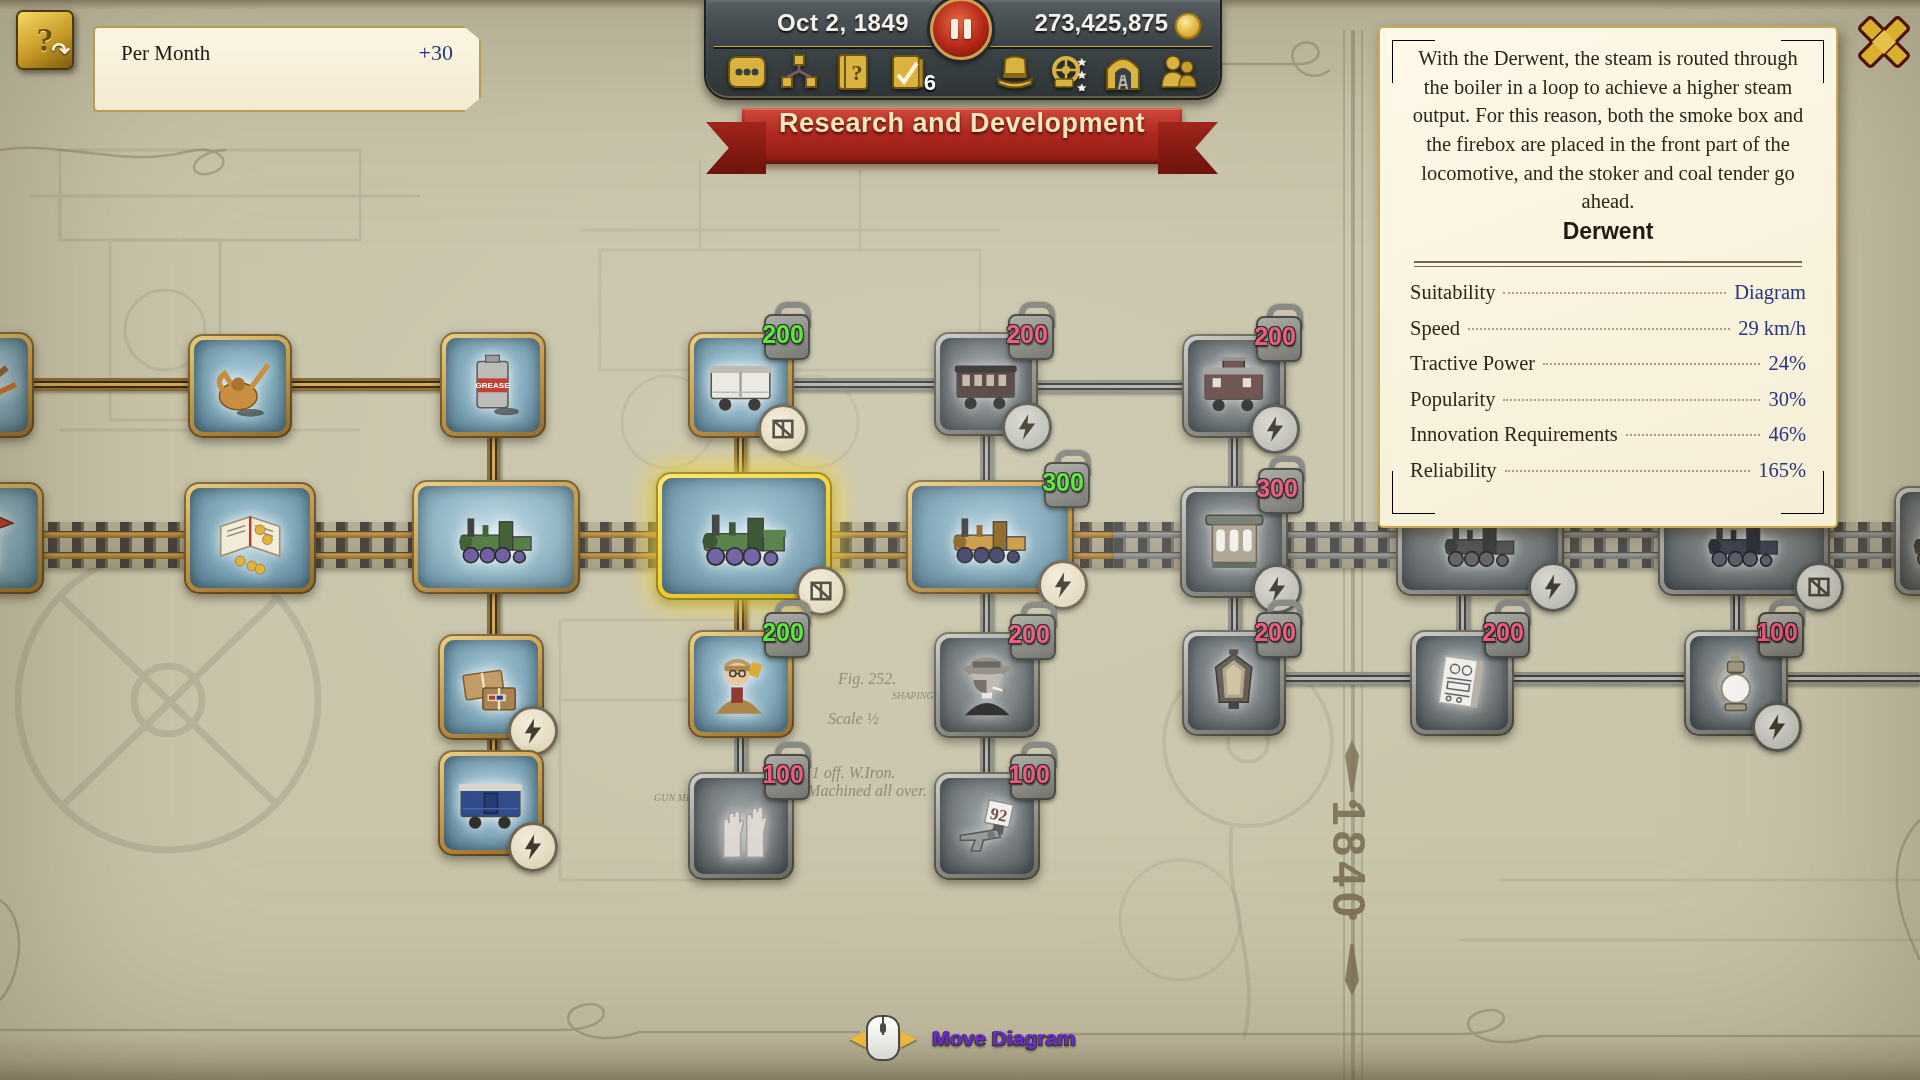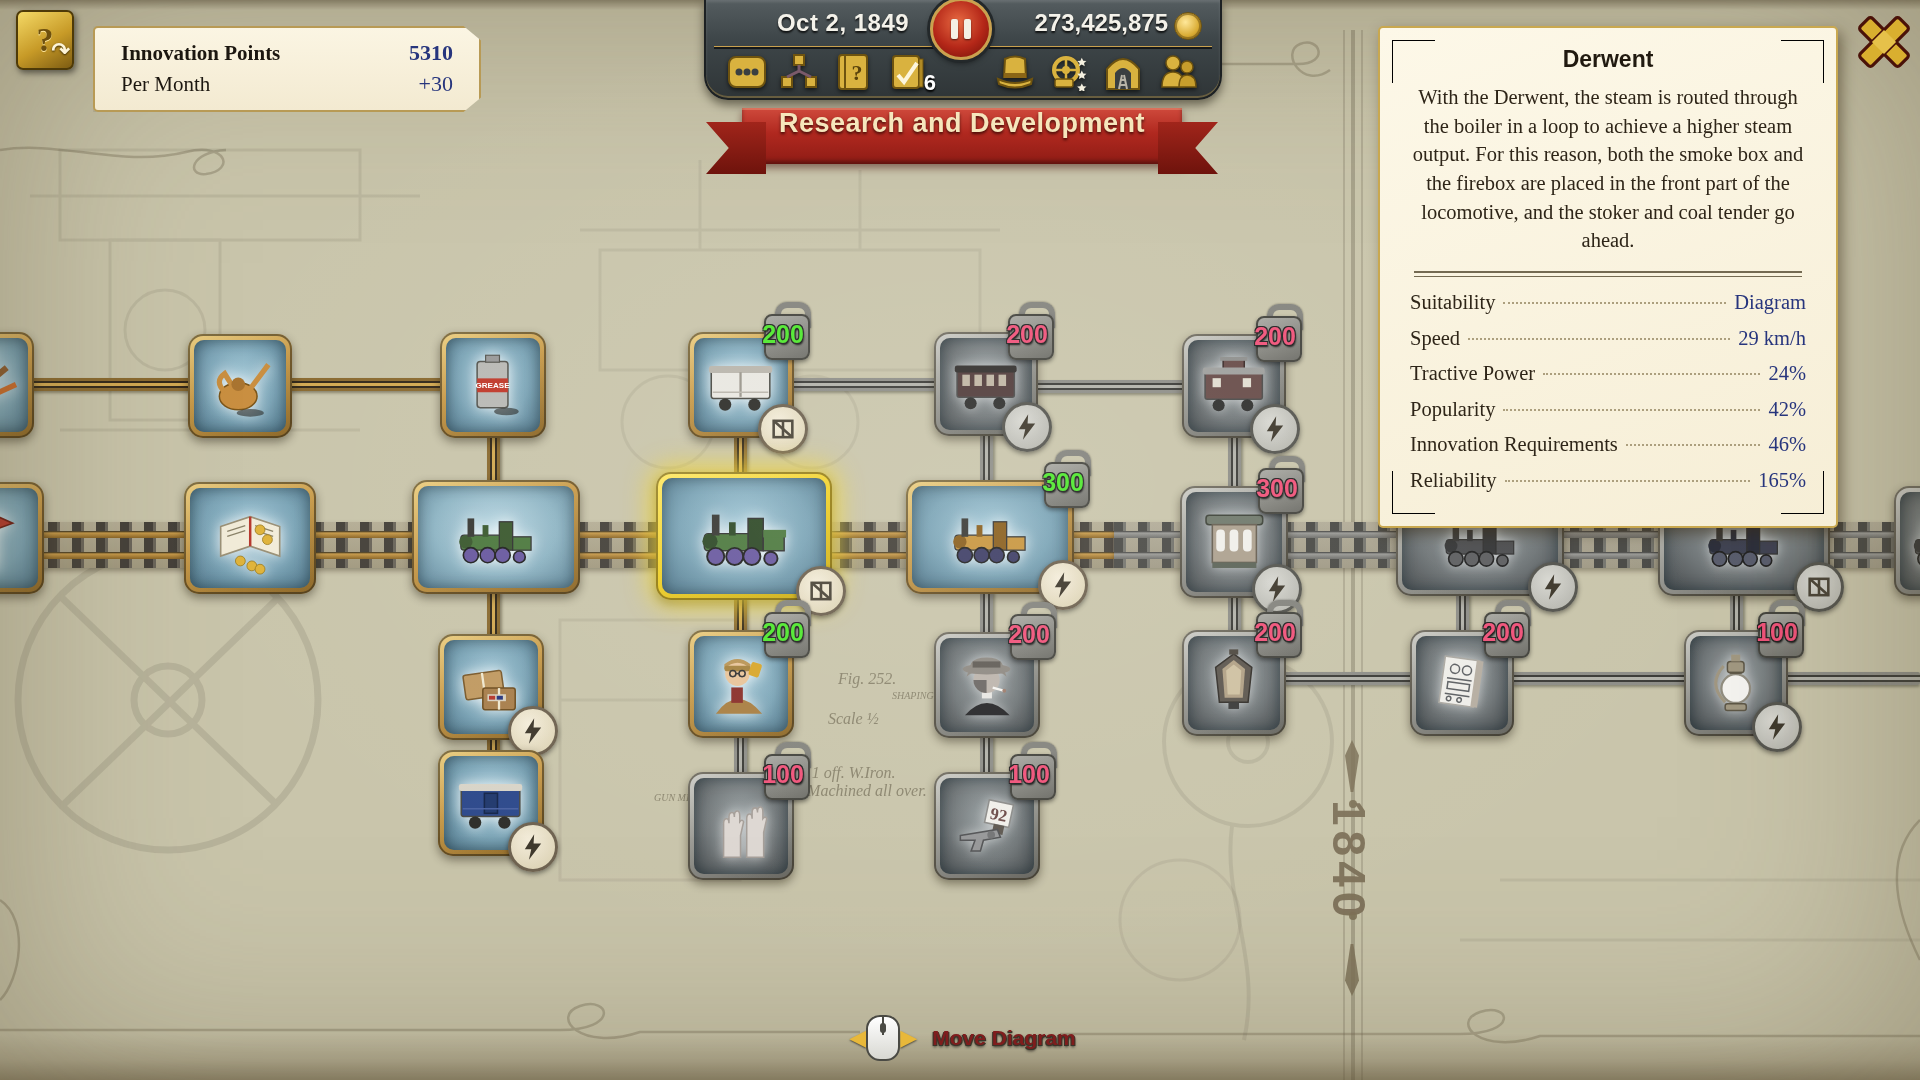--- a/index.html
+++ b/index.html
@@ -153,21 +153,21 @@
   
   #close-button{position:absolute;left:1852px;top:10px;width:64px;height:64px;z-index:10;cursor:pointer;}
 
   
   #move-hint{position:absolute;left:0;top:1012px;width:1920px;height:52px;z-index:9;display:flex;align-items:center;justify-content:center;gap:10px;}
   #mouse-icon{position:relative;width:78px;height:44px;display:flex;align-items:center;justify-content:center;}
   #mouse-icon .body{width:30px;height:42px;background:linear-gradient(180deg,#ffffff,#d8d8d2);border:2px solid #4a4a44;border-radius:14px;position:relative;}
   #mouse-icon .body:before{content:"";position:absolute;left:50%;top:0;width:2px;height:18px;background:#4a4a44;transform:translateX(-50%);}
   #mouse-icon .body:after{content:"";position:absolute;left:50%;top:6px;width:6px;height:10px;margin-left:-3px;background:#4a4a44;border-radius:3px;}
   #mouse-icon .arrow{font-size:22px;color:#e8b83a;text-shadow:0 1px 2px rgba(0,0,0,.6);}
-  #move-label{font-family:"Liberation Sans",sans-serif;font-weight:bold;font-size:21px;color:#7f1d1d;
+  #move-label{font-family:"Liberation Sans",sans-serif;font-weight:bold;font-size:21px;color:#6d28d9;
     text-shadow:-1px 1px 0 #3a352a,1px 1px 0 #3a352a,0 2px 3px #2a2620;}
 </style>
 </head>
 <body>
 
 <svg class="bg-svg" width="1920" height="1080" viewBox="0 0 1920 1080">
   <g stroke="#5f584a" fill="none" opacity="0.16" stroke-width="7">
     <circle cx="168" cy="700" r="150"></circle>
     <circle cx="168" cy="700" r="34"></circle>
     <line x1="60" y1="596" x2="276" y2="804"></line>
@@ -698,24 +698,20 @@
         <div class="shackle"></div>
         <div class="lock-body"></div>
         <span class="num red">100</span>
       </div>
     </div>
   </div>
 
 <div id="innovation-icon">?<span class="curl">↷</span></div>
 <div id="innovation-panel">
   <div class="inno-row">
-    <span class="inno-label bold">Innovation Points</span>
-    <span class="inno-value bold">5310</span>
-  </div>
-  <div class="inno-row">
     <span class="inno-label">Per Month</span>
     <span class="inno-value">+30</span>
   </div>
 </div>
 
 <div id="top-bar">
   <div class="divline"></div>
   <div id="game-date">Oct 2, 1849</div>
   <div id="pause-button">
     <div class="bar"></div>
@@ -804,43 +800,43 @@
   <div class="end left"></div>
   <div class="end right"></div>
   <span class="label">Research and Development</span>
 </div>
 
 <div id="info-panel">
   <div class="corner tl"></div>
   <div class="corner tr"></div>
   <div class="corner bl"></div>
   <div class="corner br"></div>
+  <div id="panel-desc">With the Derwent, the steam is routed through the boiler in a loop to achieve a higher steam output. For this reason, both the smoke box and the firebox are placed in the front part of the locomotive, and the stoker and coal tender go ahead.</div>
   <div id="panel-title">Derwent</div>
-  <div id="panel-desc">With the Derwent, the steam is routed through the boiler in a loop to achieve a higher steam output. For this reason, both the smoke box and the firebox are placed in the front part of the locomotive, and the stoker and coal tender go ahead.</div>
   <div id="panel-rule"></div>
   <div id="panel-stats">
       <div class="stat-row">
         <span class="stat-label">Suitability</span>
         <span class="stat-dots"></span>
         <span class="stat-value">Diagram</span>
       </div>
       <div class="stat-row">
         <span class="stat-label">Speed</span>
         <span class="stat-dots"></span>
         <span class="stat-value">29 km/h</span>
       </div>
       <div class="stat-row">
         <span class="stat-label">Tractive Power</span>
         <span class="stat-dots"></span>
         <span class="stat-value">24%</span>
       </div>
       <div class="stat-row">
         <span class="stat-label">Popularity</span>
         <span class="stat-dots"></span>
-        <span class="stat-value">42%</span>
+        <span class="stat-value">30%</span>
       </div>
       <div class="stat-row">
         <span class="stat-label">Innovation Requirements</span>
         <span class="stat-dots"></span>
         <span class="stat-value">46%</span>
       </div>
       <div class="stat-row">
         <span class="stat-label">Reliability</span>
         <span class="stat-dots"></span>
         <span class="stat-value">165%</span>

